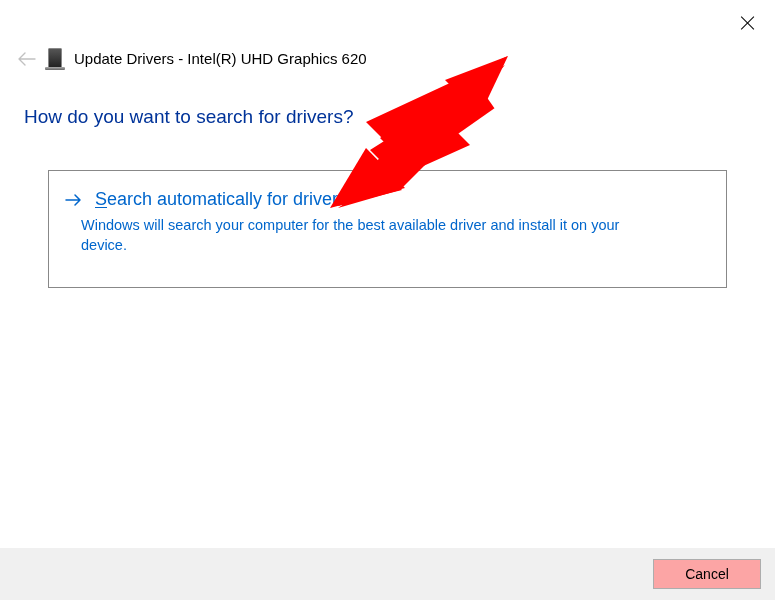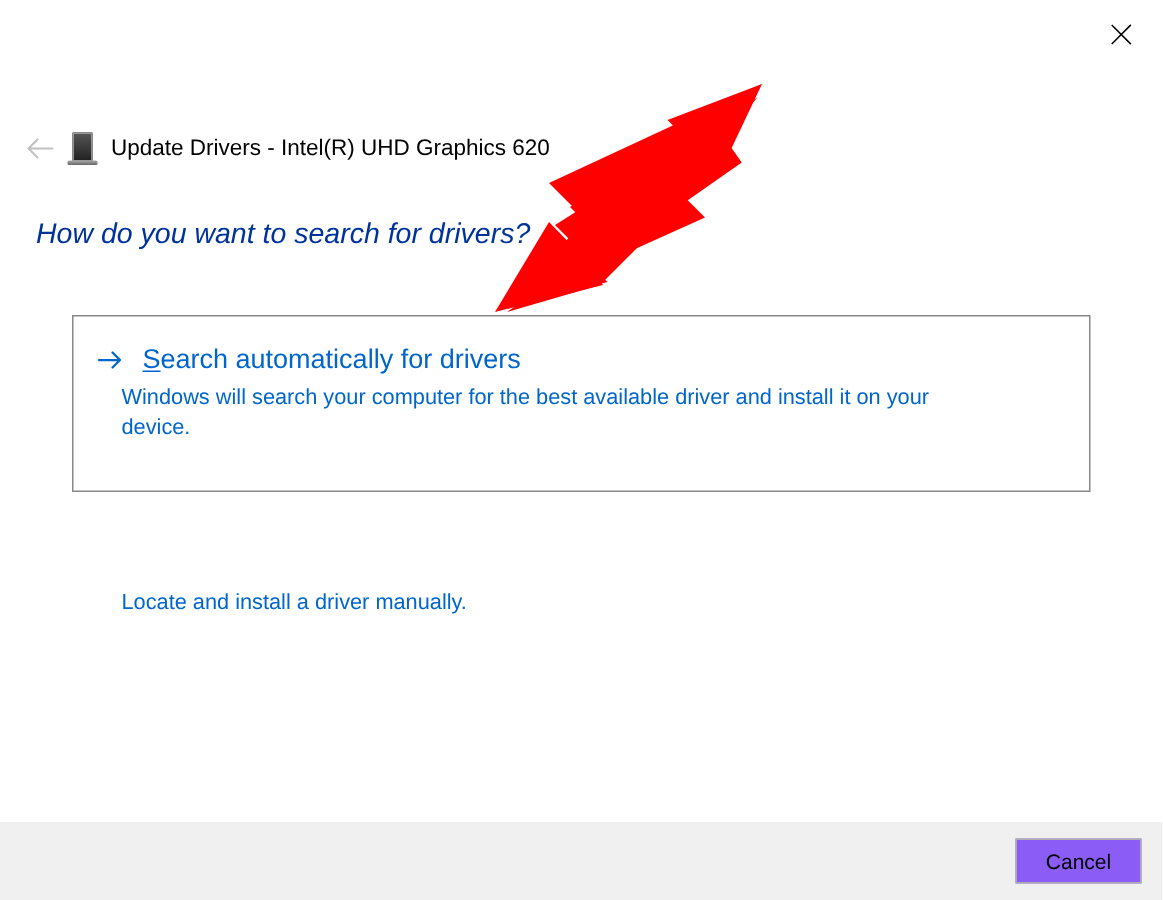--- a/index.html
+++ b/index.html
@@ -27,21 +27,20 @@
       background: #000;
     }
     .close-btn::before { transform: rotate(45deg); }
     .close-btn::after { transform: rotate(-45deg); }
 
     .header {
       display: flex;
       align-items: center;
       padding: 48px 0 0 18px;
       gap: 12px;
-      margin-top: 40px;
     }
     .back-arrow {
       width: 18px; height: 18px;
       opacity: 0.45;
       display: flex;
       align-items: center;
       justify-content: center;
       margin-top: 2px;
     }
     .back-arrow svg { display:block; }
@@ -64,21 +63,20 @@
     .title {
       font-size: 15px;
       color: #000;
     }
 
     .heading {
       color: #003399;
       font-size: 19px;
       font-weight: 400;
       margin: 38px 0 0 24px;
-      font-style: italic;
     }
 
     .options {
       margin: 42px 48px 0 48px;
       display: flex;
       flex-direction: column;
       gap: 40px;
     }
     .option {
       border: 1px solid transparent;
@@ -121,23 +119,23 @@
       position: absolute;
       bottom: 0; left: 0; right: 0;
       height: 52px;
       background: #f0f0f0;
       display: flex;
       align-items: center;
       justify-content: flex-end;
       padding-right: 14px;
     }
     .cancel-btn {
-      background: #8b5cf6;
+      background: #fca5a5;
       border: 1px solid #adadad;
-      width: 84px;
+      width: 108px;
       height: 30px;
       font-size: 14px;
       font-family: inherit;
       cursor: pointer;
     }
 
     .red-arrow {
       position: absolute;
       top: 50px;
       left: 330px;
@@ -171,21 +169,20 @@
         <svg width="18" height="14" viewBox="0 0 18 14">
           <path d="M1 7 L15 7 M10 2 L15 7 L10 12" stroke="#0066cc" stroke-width="1.5" fill="none" stroke-linecap="round" stroke-linejoin="round"></path>
         </svg>
       </span>
       <span class="option-title"><span class="underline">S</span><span>earch automatically for drivers</span></span>
     </div>
     <div class="option-desc">Windows will search your computer for the best available driver and install it on your device.</div>
   </div>
 
   <div class="option">
-    <div class="option-desc">Locate and install a driver manually.</div>
   </div>
 
 </div>
 
 <svg class="red-arrow" viewBox="0 0 190 160">
   <defs>
     <filter id="none"></filter>
   </defs>
   <polygon points="0,158 60,120 40,100 175,15 120,75 140,95" fill="#ff0000"></polygon>
   <polygon points="0,158 75,138 36,98" fill="#ff0000"></polygon>

